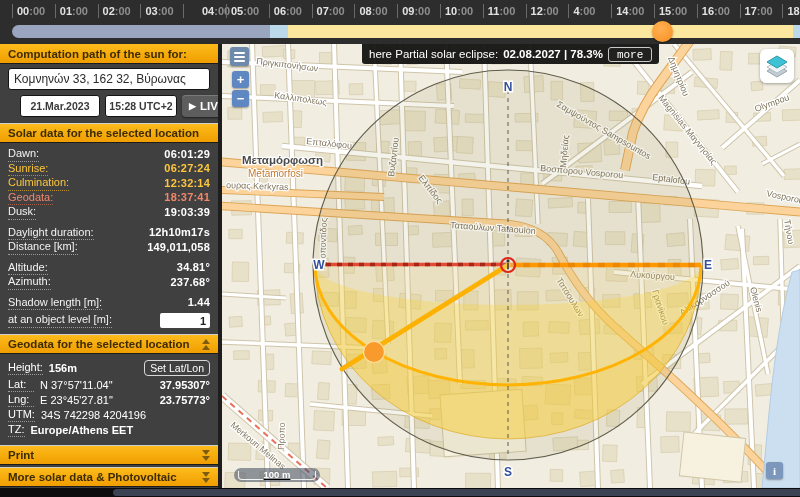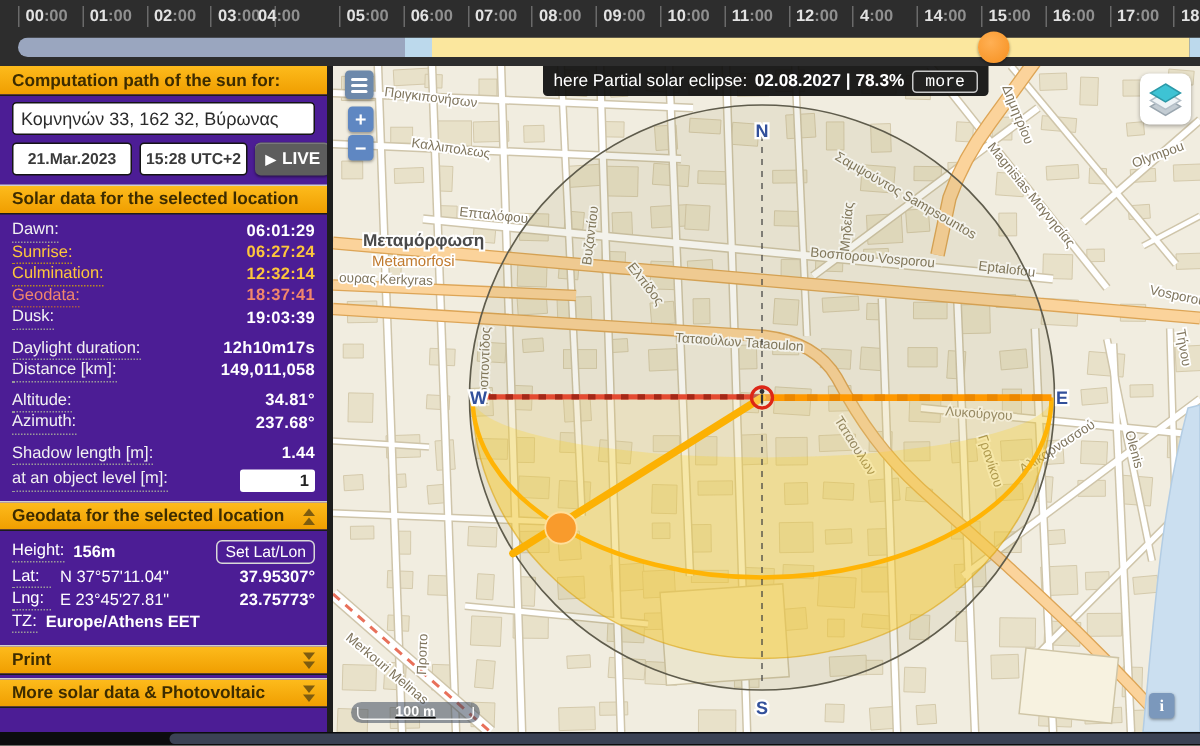--- a/index.html
+++ b/index.html
@@ -12,32 +12,32 @@
   .tick{position:absolute;top:4px;width:1px;height:14px;background:#6a6a6a;}
   .hlabel{position:absolute;top:5px;font-size:11px;font-weight:bold;color:#e2e2e2;white-space:nowrap;}
   .hlabel .mm{color:#8f8f8f;}
   #track{position:absolute;top:25px;left:12px;width:788px;height:13px;border-radius:7px 0 0 7px;overflow:hidden;}
   .seg{position:absolute;top:0;height:13px;}
   #time-marker{position:absolute;top:21px;width:21px;height:21px;border-radius:50%;
                box-shadow:0 1px 2px rgba(0,0,0,.4);z-index:5;cursor:pointer;}
 
   
   #content{display:flex;height:444px;}
-  #sidebar{width:222px;box-sizing:border-box;background:#4c1d95;border-right:4px solid #1e1e1e;
+  #sidebar{width:222px;box-sizing:border-box;background:#404040;border-right:4px solid #1e1e1e;
            color:#fff;font-size:11px;overflow:hidden;}
   #mapwrap{position:relative;width:578px;height:444px;background:#f1ede0;overflow:hidden;}
 
   
   .section-header{height:20px;box-sizing:border-box;display:flex;align-items:center;justify-content:space-between;
       padding:0 8px;background:linear-gradient(#fdbb1c,#f09e00);color:#3d2c00;
       font-weight:bold;font-size:11.5px;border-top:1px solid #cfcfcf;border-bottom:1px solid #1c1c1c;cursor:pointer;}
   .pad{padding:4px 8px 6px;}
   .addr{display:block;width:100%;box-sizing:border-box;height:22px;border:1px solid #141414;border-radius:3px;
         background:#fff;color:#2b2b2b;font-family:"Liberation Sans",sans-serif;font-size:12px;padding:0 5px;}
-  .ctlrow{display:flex;align-items:center;gap:5px;margin-top:5px;}
+  .ctlrow{display:flex;align-items:center;gap:5px;margin-top:5px;margin-left:12px;}
   .whitebox{height:20px;border:1px solid #141414;border-radius:3px;background:#fff;color:#3a3a3a;
         font-family:"Liberation Sans",sans-serif;font-weight:bold;font-size:10.5px;padding:0 3px;text-align:center;}
   .datebox{width:72px;}
   .timebox{width:64px;}
   .darkbtn{height:22px;border:none;border-radius:4px;background:#5d5d5d;color:#fff;font-weight:bold;
         font-size:11.5px;display:flex;align-items:center;gap:4px;padding:0 7px;cursor:pointer;
         box-shadow:inset 0 1px 0 #7a7a7a,0 1px 2px rgba(0,0,0,.5);font-family:"Liberation Sans",sans-serif;}
   .play{font-size:9px;}
   .srow{display:flex;justify-content:space-between;align-items:center;line-height:13.5px;min-height:13.5px;}
   .srow.gap{margin-top:6px;}
@@ -94,21 +94,21 @@
     <div id="hours">
         <div class="tick" style="left: 12px;"></div>
         <div class="hlabel" style="left: 17px;"><span>00</span><span class="mm">:00</span></div>
         <div class="tick" style="left: 54.8px;"></div>
         <div class="hlabel" style="left: 59.8px;"><span>01</span><span class="mm">:00</span></div>
         <div class="tick" style="left: 97.6px;"></div>
         <div class="hlabel" style="left: 102.6px;"><span>02</span><span class="mm">:00</span></div>
         <div class="tick" style="left: 140.4px;"></div>
         <div class="hlabel" style="left: 145.4px;"><span>03</span><span class="mm">:00</span></div>
         <div class="tick" style="left: 183.2px;"></div>
-        <div class="hlabel" style="left: 172px;"><span>04</span><span class="mm">:00</span></div>
+        <div class="hlabel" style="left: 202px;"><span>04</span><span class="mm">:00</span></div>
         <div class="tick" style="left: 226px;"></div>
         <div class="hlabel" style="left: 231px;"><span>05</span><span class="mm">:00</span></div>
         <div class="tick" style="left: 268.8px;"></div>
         <div class="hlabel" style="left: 273.8px;"><span>06</span><span class="mm">:00</span></div>
         <div class="tick" style="left: 311.6px;"></div>
         <div class="hlabel" style="left: 316.6px;"><span>07</span><span class="mm">:00</span></div>
         <div class="tick" style="left: 354.4px;"></div>
         <div class="hlabel" style="left: 359.4px;"><span>08</span><span class="mm">:00</span></div>
         <div class="tick" style="left: 397.2px;"></div>
         <div class="hlabel" style="left: 402.2px;"><span>09</span><span class="mm">:00</span></div>
@@ -225,20 +225,24 @@
         </div>
         <div class="grow">
           <span class="glbl" style="width:26px">Lat:</span>
           <span class="gmid">N 37°57'11.04"</span>
           <span class="gval">37.95307°</span>
         </div>
         <div class="grow">
           <span class="glbl" style="width:26px">Lng:</span>
           <span class="gmid">E 23°45'27.81"</span>
           <span class="gval">23.75773°</span>
+        </div>
+        <div class="grow">
+          <span class="glbl">UTM:</span>
+          <span class="gmid">34S 742298 4204196</span>
         </div>
         <div class="grow">
           <span class="glbl">TZ:</span>
           <span class="gmid" style="font-weight:bold">Europe/Athens  EET</span>
         </div>
       </div>
 
       <div id="collapsed-sections">
           <div class="section-header" style="margin-top: 2px;">
             <span>Print</span>

